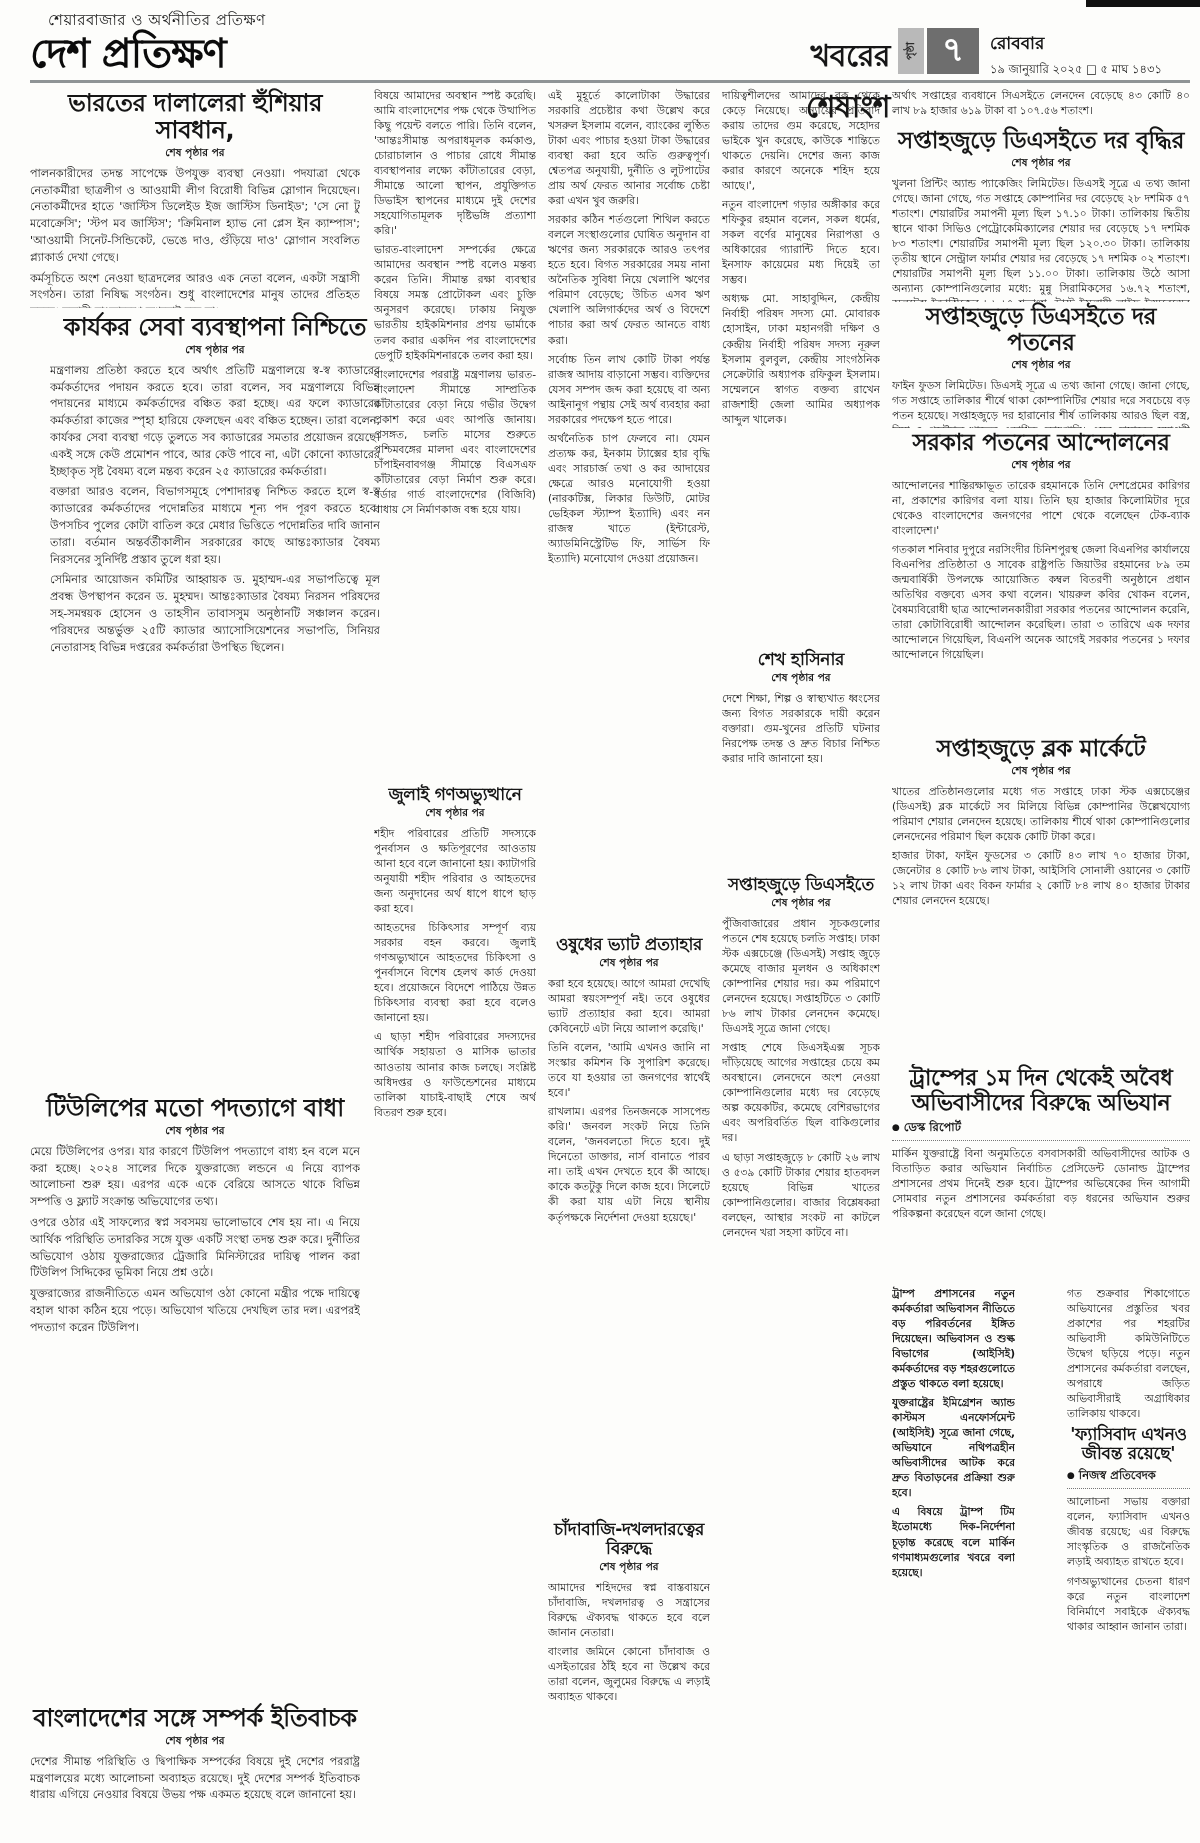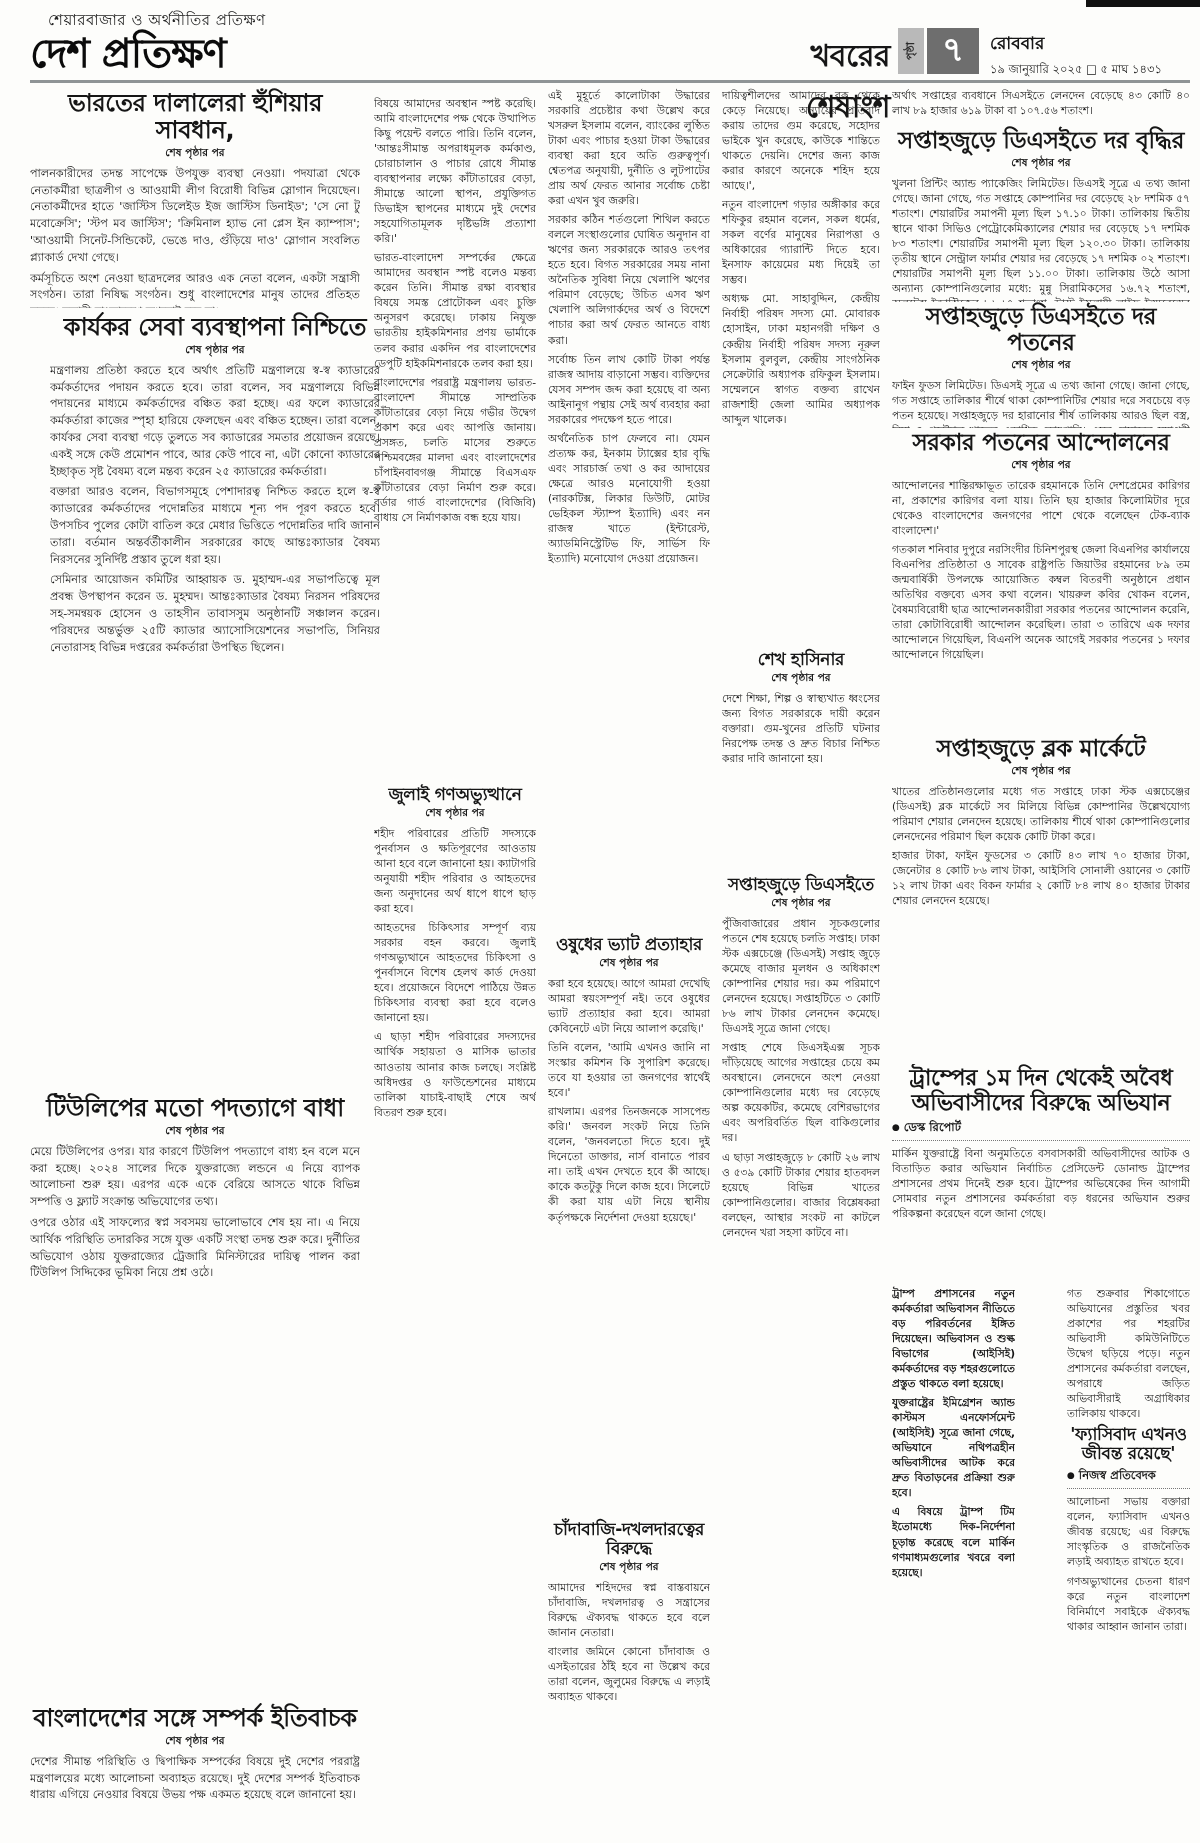--- a/index.html
+++ b/index.html
@@ -71,28 +71,29 @@
     <div class="cont">শেষ পৃষ্ঠার পর</div>
     <p class="para">মন্ত্রণালয় প্রতিষ্ঠা করতে হবে অর্থাৎ প্রতিটি মন্ত্রণালয়ে স্ব-স্ব ক্যাডারের কর্মকর্তাদের পদায়ন করতে হবে। তারা বলেন, সব মন্ত্রণালয়ে বিভিন্ন পদায়নের মাধ্যমে কর্মকর্তাদের বঞ্চিত করা হচ্ছে। এর ফলে ক্যাডারের কর্মকর্তারা কাজের স্পৃহা হারিয়ে ফেলছেন এবং বঞ্চিত হচ্ছেন। তারা বলেন, কার্যকর সেবা ব্যবস্থা গড়ে তুলতে সব ক্যাডারের সমতার প্রয়োজন রয়েছে। একই সঙ্গে কেউ প্রমোশন পাবে, আর কেউ পাবে না, এটা কোনো ক্যাডারের ইচ্ছাকৃত সৃষ্ট বৈষম্য বলে মন্তব্য করেন ২৫ ক্যাডারের কর্মকর্তারা।</p>
     <p class="para">বক্তারা আরও বলেন, বিভাগসমূহে পেশাদারত্ব নিশ্চিত করতে হলে স্ব-স্ব ক্যাডারের কর্মকর্তাদের পদোন্নতির মাধ্যমে শূন্য পদ পূরণ করতে হবে। উপসচিব পুলের কোটা বাতিল করে মেধার ভিত্তিতে পদোন্নতির দাবি জানান তারা। বর্তমান অন্তর্বর্তীকালীন সরকারের কাছে আন্তঃক্যাডার বৈষম্য নিরসনের সুনির্দিষ্ট প্রস্তাব তুলে ধরা হয়।</p>
     <p class="para">সেমিনার আয়োজন কমিটির আহ্বায়ক ড. মুহাম্মদ-এর সভাপতিত্বে মূল প্রবন্ধ উপস্থাপন করেন ড. মুহম্মদ। আন্তঃক্যাডার বৈষম্য নিরসন পরিষদের সহ-সমন্বয়ক হোসেন ও তাহসীন তাবাসসুম অনুষ্ঠানটি সঞ্চালন করেন। পরিষদের অন্তর্ভুক্ত ২৫টি ক্যাডার অ্যাসোসিয়েশনের সভাপতি, সিনিয়র নেতারাসহ বিভিন্ন দপ্তরের কর্মকর্তারা উপস্থিত ছিলেন।</p>
   </div>
 <div class="art left-zone" style="left:30px;top:1093px;width:330px;height:610px;">
     <div class="hl h-big">টিউলিপের মতো পদত্যাগে বাধা</div>
     <div class="cont">শেষ পৃষ্ঠার পর</div>
     <p class="para">মেয়ে টিউলিপের ওপর। যার কারণে টিউলিপ পদত্যাগে বাধ্য হন বলে মনে করা হচ্ছে। ২০২৪ সালের দিকে যুক্তরাজ্যে লন্ডনে এ নিয়ে ব্যাপক আলোচনা শুরু হয়। এরপর একে একে বেরিয়ে আসতে থাকে বিভিন্ন সম্পত্তি ও ফ্ল্যাট সংক্রান্ত অভিযোগের তথ্য।</p>
     <p class="para">ওপরে ওঠার এই সাফল্যের স্বপ্ন সবসময় ভালোভাবে শেষ হয় না। এ নিয়ে আর্থিক পরিস্থিতি তদারকির সঙ্গে যুক্ত একটি সংস্থা তদন্ত শুরু করে। দুর্নীতির অভিযোগ ওঠায় যুক্তরাজ্যের ট্রেজারি মিনিস্টারের দায়িত্ব পালন করা টিউলিপ সিদ্দিকের ভূমিকা নিয়ে প্রশ্ন ওঠে।</p>
+    <p class="para">যুক্তরাজ্যের রাজনীতিতে এমন অভিযোগ ওঠা কোনো মন্ত্রীর পক্ষে দায়িত্বে বহাল থাকা কঠিন হয়ে পড়ে। অভিযোগ খতিয়ে দেখছিল তার দল। এরপরই পদত্যাগ করেন টিউলিপ।</p>
   </div>
 <div class="art left-zone" style="left:30px;top:1703px;width:330px;height:130px;">
     <div class="hl h-big">বাংলাদেশের সঙ্গে সম্পর্ক ইতিবাচক</div>
     <div class="cont">শেষ পৃষ্ঠার পর</div>
     <p class="para">দেশের সীমান্ত পরিস্থিতি ও দ্বিপাক্ষিক সম্পর্কের বিষয়ে দুই দেশের পররাষ্ট্র মন্ত্রণালয়ের মধ্যে আলোচনা অব্যাহত রয়েছে। দুই দেশের সম্পর্ক ইতিবাচক ধারায় এগিয়ে নেওয়ার বিষয়ে উভয় পক্ষ একমত হয়েছে বলে জানানো হয়।</p>
   </div>
 
-<div class="art" style="left:374px;top:88px;width:162px;height:695px;margin-top:8px;">
+<div class="art" style="left:374px;top:88px;width:162px;height:695px;">
     <p class="para">বিষয়ে আমাদের অবস্থান স্পষ্ট করেছি। আমি বাংলাদেশের পক্ষ থেকে উত্থাপিত কিছু পয়েন্ট বলতে পারি। তিনি বলেন, 'আন্তঃসীমান্ত অপরাধমূলক কর্মকাণ্ড, চোরাচালান ও পাচার রোধে সীমান্ত ব্যবস্থাপনার লক্ষ্যে কাঁটাতারের বেড়া, সীমান্তে আলো স্থাপন, প্রযুক্তিগত ডিভাইস স্থাপনের মাধ্যমে দুই দেশের সহযোগিতামূলক দৃষ্টিভঙ্গি প্রত্যাশা করি।'</p>
     <p class="para">ভারত-বাংলাদেশ সম্পর্কের ক্ষেত্রে আমাদের অবস্থান স্পষ্ট বলেও মন্তব্য করেন তিনি। সীমান্ত রক্ষা ব্যবস্থার বিষয়ে সমস্ত প্রোটোকল এবং চুক্তি অনুসরণ করেছে। ঢাকায় নিযুক্ত ভারতীয় হাইকমিশনার প্রণয় ভার্মাকে তলব করার একদিন পর বাংলাদেশের ডেপুটি হাইকমিশনারকে তলব করা হয়।</p>
     <p class="para">বাংলাদেশের পররাষ্ট্র মন্ত্রণালয় ভারত-বাংলাদেশ সীমান্তে সাম্প্রতিক কাঁটাতারের বেড়া নিয়ে গভীর উদ্বেগ প্রকাশ করে এবং আপত্তি জানায়। প্রসঙ্গত, চলতি মাসের শুরুতে পশ্চিমবঙ্গের মালদা এবং বাংলাদেশের চাঁপাইনবাবগঞ্জ সীমান্তে বিএসএফ কাঁটাতারের বেড়া নির্মাণ শুরু করে। বর্ডার গার্ড বাংলাদেশের (বিজিবি) বাধায় সে নির্মাণকাজ বন্ধ হয়ে যায়।</p>
   </div>
 <div class="art" style="left:374px;top:783px;width:162px;height:1050px;">
     <div class="hl h-col">জুলাই গণঅভ্যুত্থানে</div>
     <div class="cont">শেষ পৃষ্ঠার পর</div>
     <p class="para">শহীদ পরিবারের প্রতিটি সদস্যকে পুনর্বাসন ও ক্ষতিপূরণের আওতায় আনা হবে বলে জানানো হয়। ক্যাটাগরি অনুযায়ী শহীদ পরিবার ও আহতদের জন্য অনুদানের অর্থ ধাপে ধাপে ছাড় করা হবে।</p>
     <p class="para">আহতদের চিকিৎসার সম্পূর্ণ ব্যয় সরকার বহন করবে। জুলাই গণঅভ্যুত্থানে আহতদের চিকিৎসা ও পুনর্বাসনে বিশেষ হেলথ কার্ড দেওয়া হবে। প্রয়োজনে বিদেশে পাঠিয়ে উন্নত চিকিৎসার ব্যবস্থা করা হবে বলেও জানানো হয়।</p>
     <p class="para">এ ছাড়া শহীদ পরিবারের সদস্যদের আর্থিক সহায়তা ও মাসিক ভাতার আওতায় আনার কাজ চলছে। সংশ্লিষ্ট অধিদপ্তর ও ফাউন্ডেশনের মাধ্যমে তালিকা যাচাই-বাছাই শেষে অর্থ বিতরণ শুরু হবে।</p>

